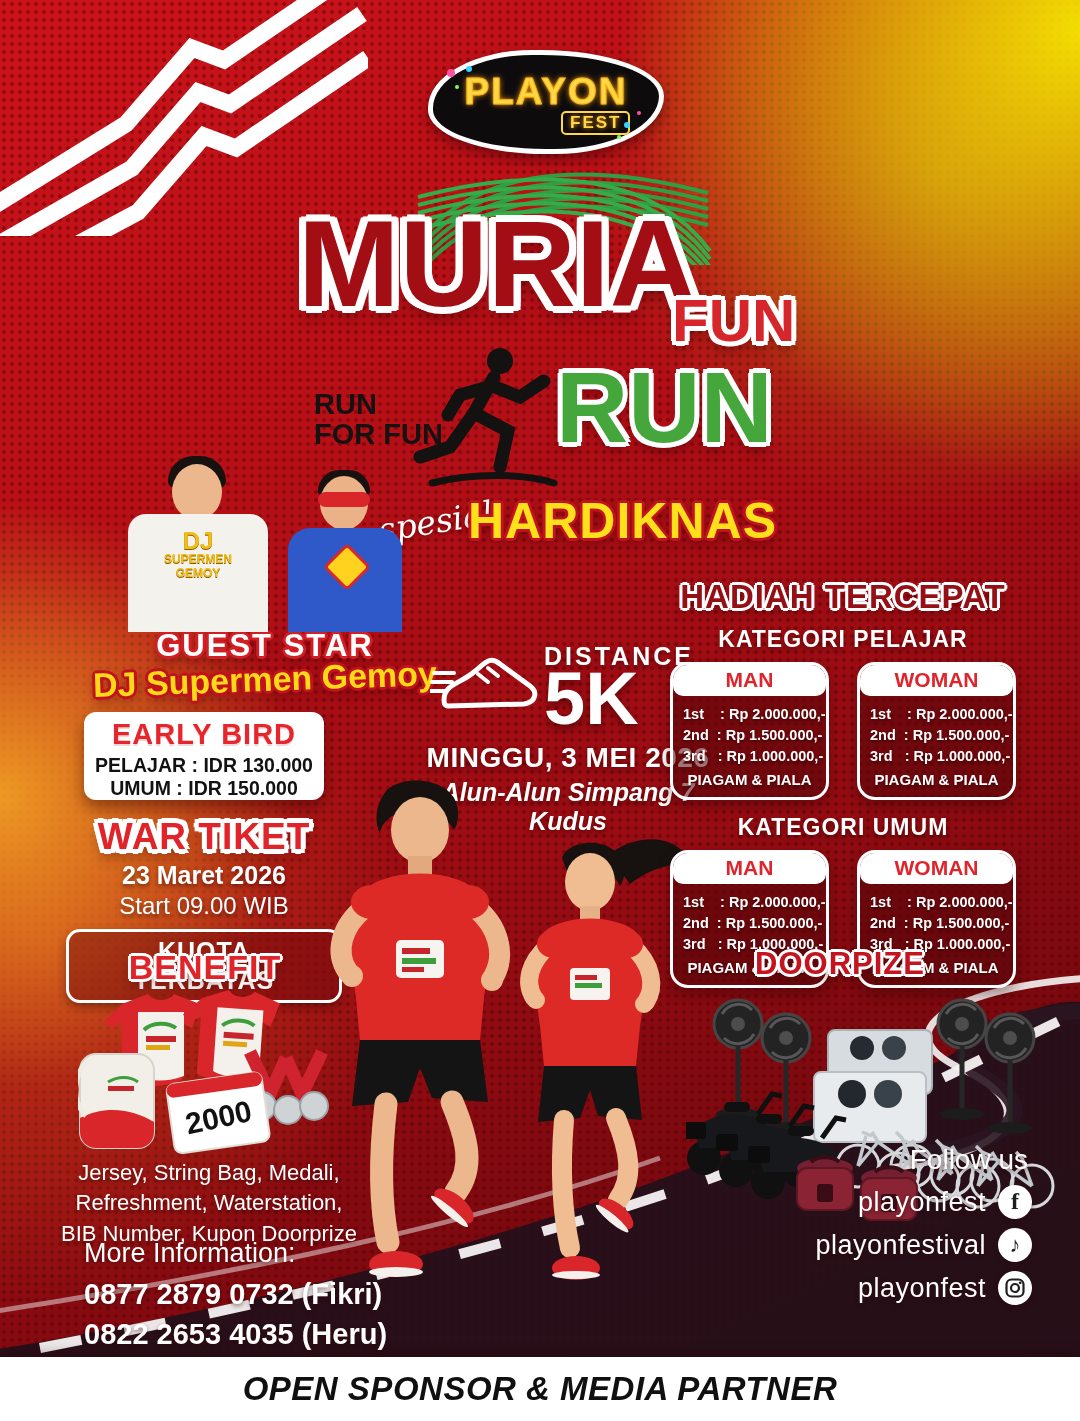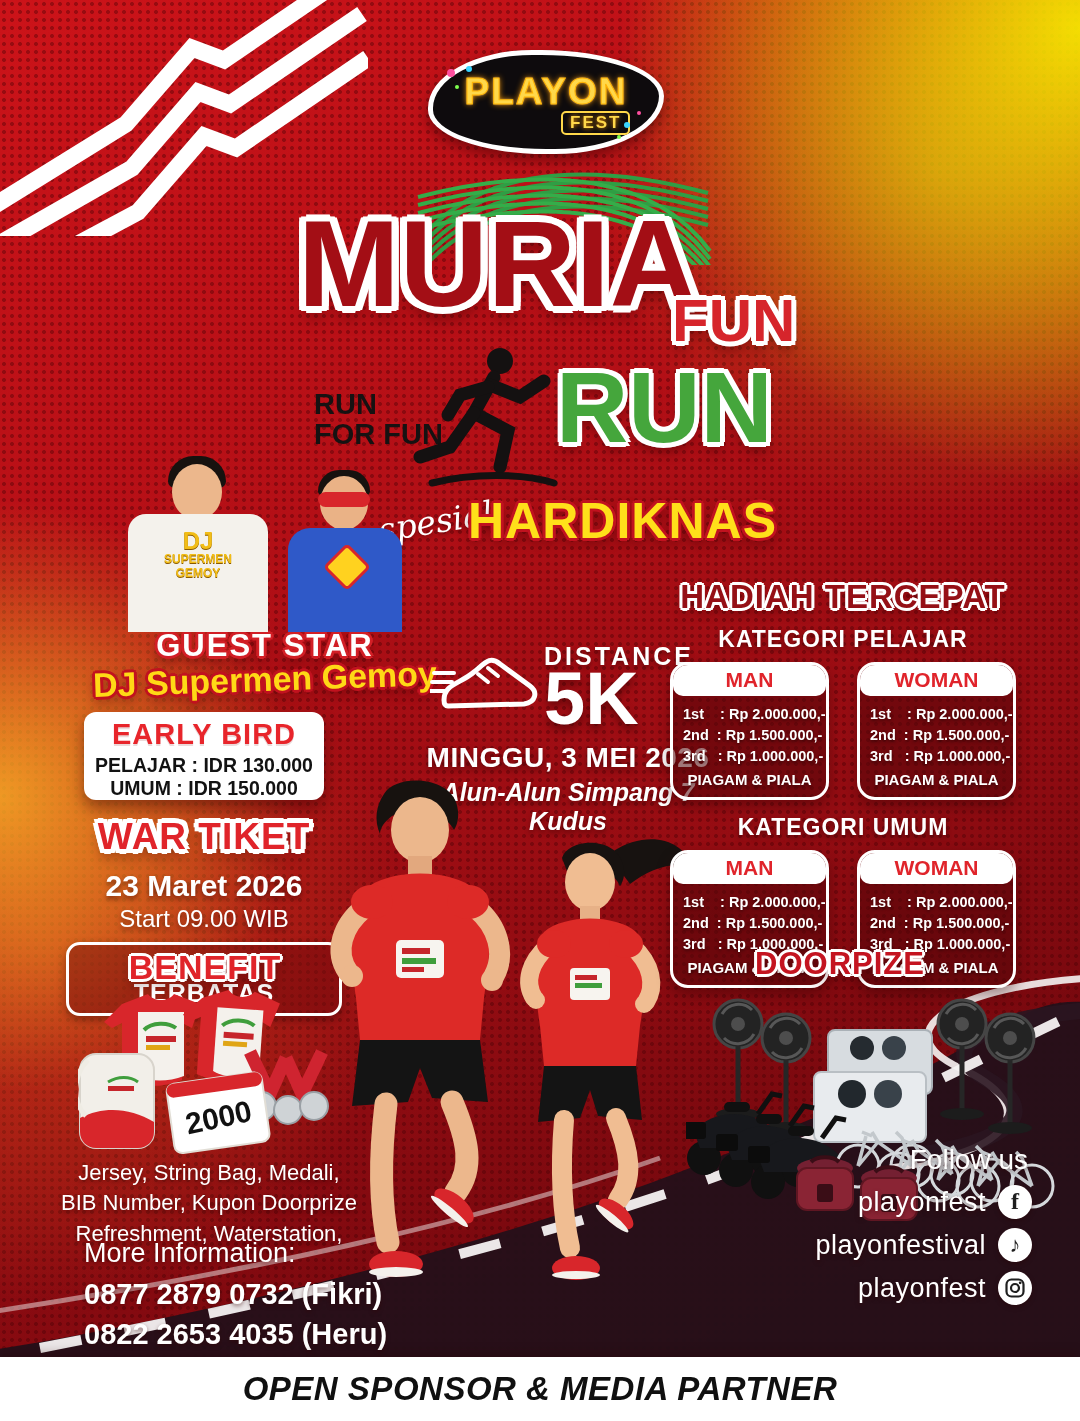--- a/index.html
+++ b/index.html
@@ -121,21 +121,21 @@
   <div class="abs ctr rout" style="left:78px;top:660px;width:374px;font-size:34px;font-weight:800;color:#ffd916;transform:rotate(-2deg);">DJ Supermen Gemoy</div>
 
   <div class="abs ctr" style="left:84px;top:712px;width:240px;height:88px;background:#fff;border-radius:12px;box-shadow:0 8px 16px rgba(50,0,0,.45);padding-top:8px;box-sizing:border-box;">
     <div style="font-size:29px;font-weight:800;letter-spacing:1px;color:#e8252b;text-shadow:0 2px 0 rgba(120,0,0,.15);line-height:1;">EARLY BIRD</div>
     <div style="font-size:19.5px;font-weight:800;color:#121212;margin-top:5px;">PELAJAR : IDR 130.000</div>
     <div style="font-size:19.5px;font-weight:800;color:#121212;">UMUM : IDR 150.000</div>
   </div>
 
   <div class="abs ctr" style="left:66px;top:818px;width:276px;">
     <div class="ow5" style="font-size:37px;font-weight:800;letter-spacing:1px;color:#e0242a;line-height:1.05;">WAR TIKET</div>
-    <div style="font-size:30px;font-weight:800;color:#fff;margin-top:12px;text-shadow:0 3px 5px rgba(50,0,0,.5);">23 Maret 2026</div>
+    <div style="font-size:25px;font-weight:800;color:#fff;margin-top:4px;text-shadow:0 3px 5px rgba(50,0,0,.5);">23 Maret 2026</div>
     <div style="font-size:24px;font-weight:400;color:#fff;margin-top:2px;text-shadow:0 3px 5px rgba(50,0,0,.5);">Start 09.00 WIB</div>
     <div class="badge-box" style="margin-top:9px;">KUOTA TERBATAS</div>
   </div>
 
   <div class="abs" style="left:408px;top:630px;width:320px;">
     <svg class="abs" style="left:22px;top:14px;" width="110" height="80" viewBox="0 0 110 80">
       <path d="M14 56 C 14 40 30 40 44 28 C 56 18 60 12 70 20 L 100 42 C 108 48 106 58 94 60 L 18 62 C 14 62 14 58 14 56 Z" fill="none" stroke="#fff" stroke-width="5" stroke-linejoin="round"></path>
       <path d="M48 30 L58 38 M58 24 L68 32" stroke="#fff" stroke-width="4" stroke-linecap="round"></path>
       <path d="M2 38 L22 38 M0 47 L16 47 M4 29 L24 29" stroke="#fff" stroke-width="4" stroke-linecap="round"></path>
     </svg>
@@ -274,22 +274,22 @@
     <circle cx="210" cy="120" r="14" fill="#cfd3d6" stroke="#9aa0a5" stroke-width="2"></circle>
     <circle cx="236" cy="116" r="14" fill="#cfd3d6" stroke="#9aa0a5" stroke-width="2"></circle>
     <g transform="rotate(-8 138 122)">
       <rect x="92" y="88" width="96" height="70" rx="8" fill="#fff" stroke="#e2ded6" stroke-width="2"></rect>
       <rect x="92" y="88" width="96" height="14" rx="7" fill="#d8262b"></rect>
       <text x="140" y="138" text-anchor="middle" font-family="Liberation Sans, sans-serif" font-size="30" font-weight="bold" fill="#111" transform="rotate(-4 140 130)">2000</text>
     </g>
   </svg>
   <div class="abs ctr" style="left:44px;top:1158px;width:330px;font-size:22px;color:#fff;line-height:1.38;text-shadow:0 2px 4px rgba(50,0,0,.5);">
     <div>Jersey, String Bag, Medali,</div>
+    <div>Refreshment, Waterstation,</div>
     <div>BIB Number, Kupon Doorprize</div>
-    <div>Refreshment, Waterstation,</div>
   </div>
 
   <div class="abs" style="left:84px;top:1238px;">
     <div style="font-size:27px;color:#fff;text-shadow:0 2px 4px rgba(50,0,0,.5);">More Information:</div>
     <div style="font-size:29px;font-weight:800;color:#fff;margin-top:9px;text-shadow:0 2px 4px rgba(50,0,0,.5);">0877 2879 0732 (Fikri)</div>
     <div style="font-size:29px;font-weight:800;color:#fff;margin-top:7px;text-shadow:0 2px 4px rgba(50,0,0,.5);">0822 2653 4035 (Heru)</div>
   </div>
 
   <div class="abs ctr ow3" style="left:700px;top:946px;width:280px;font-size:31px;font-weight:800;letter-spacing:1px;color:#c41420;">DOORPIZE</div>
   <svg class="abs" style="left:686px;top:982px;" width="384" height="240" viewBox="0 0 384 240">

